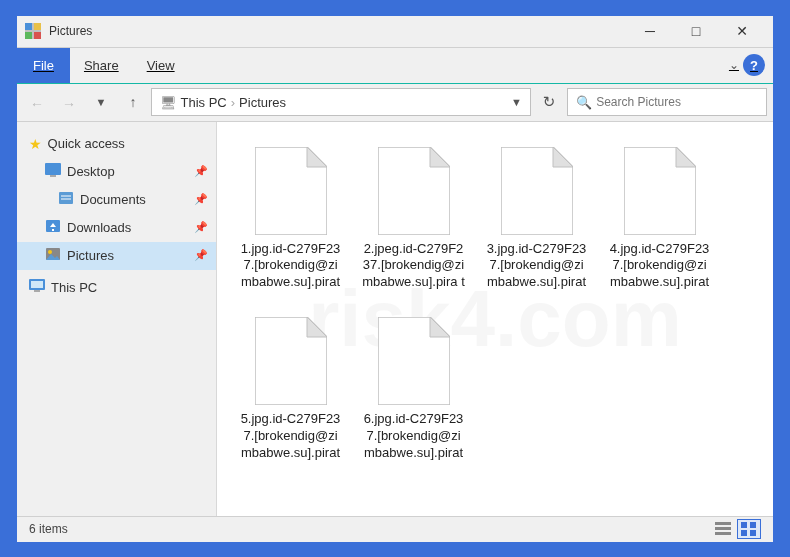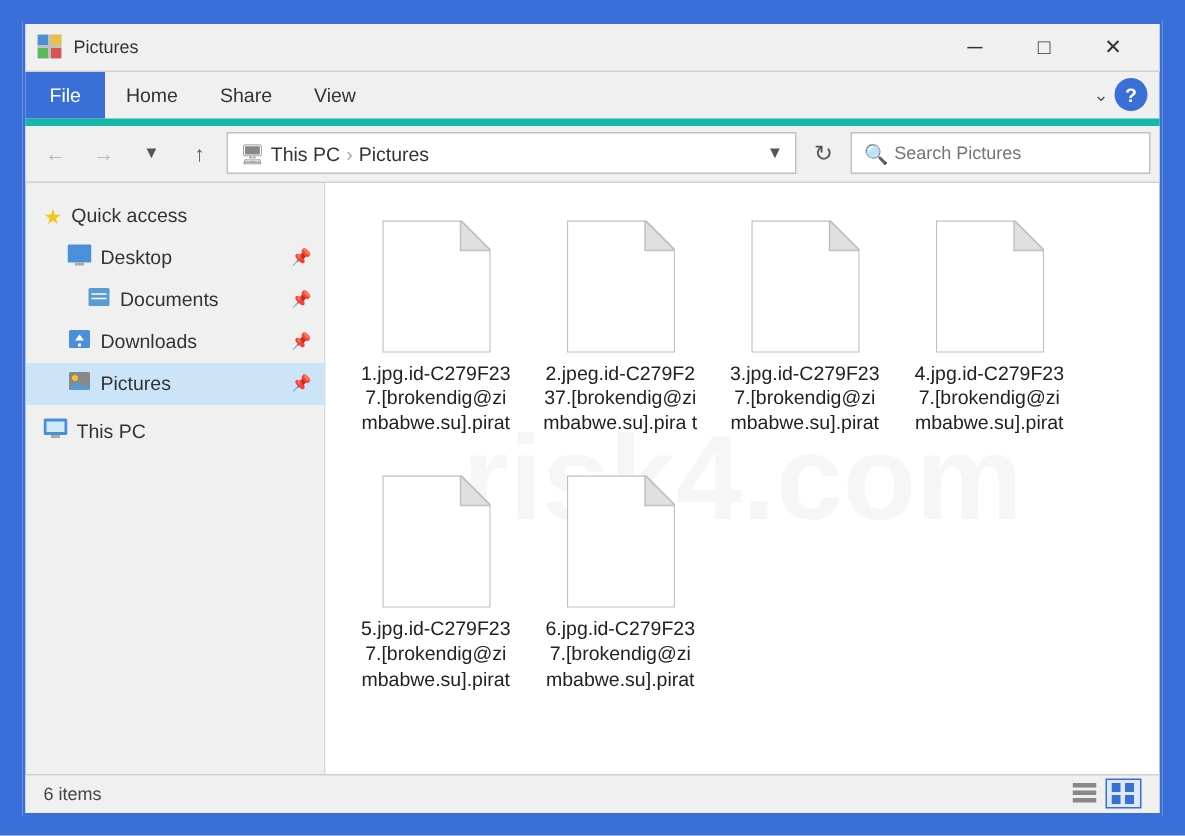--- a/index.html
+++ b/index.html
@@ -62,21 +62,22 @@
       justify-content: center;
       font-size: 14px;
       cursor: pointer;
       color: #333;
     }
     
     .menu-bar {
       display: flex;
       align-items: center;
       height: 36px;
-      border-bottom: 5px solid #14b8a6;
+      border-bottom: 1px solid #14b8a6;
+      text-decoration: underline;
     }
     .menu-file {
       background: #3a6fd8;
       color: white;
       padding: 0 16px;
       height: 100%;
       display: flex;
       align-items: center;
       font-size: 13px;
       cursor: pointer;
@@ -308,21 +309,20 @@
     </span>
     <div class="title-bar-controls">
       <div class="tb-ctrl">─</div>
       <div class="tb-ctrl">□</div>
       <div class="tb-ctrl close">✕</div>
     </div>
   </div>
 
   <div class="menu-bar">
     <div class="menu-file">File</div>
-    <div class="menu-item">Home</div>
     <div class="menu-item">Share</div>
     <div class="menu-item">View</div>
     <div class="menu-bar-right">
       <span style="font-size:12px; color:#555; cursor:pointer;">⌄</span>
       <span style="width:22px;height:22px;background:#3a6fd8;color:white;border-radius:50%;display:flex;align-items:center;justify-content:center;font-size:13px;font-weight:bold;cursor:pointer;">?</span>
     </div>
   </div>
 
   <div class="nav-bar">
     <div class="nav-btn disabled" title="Back">←</div>

